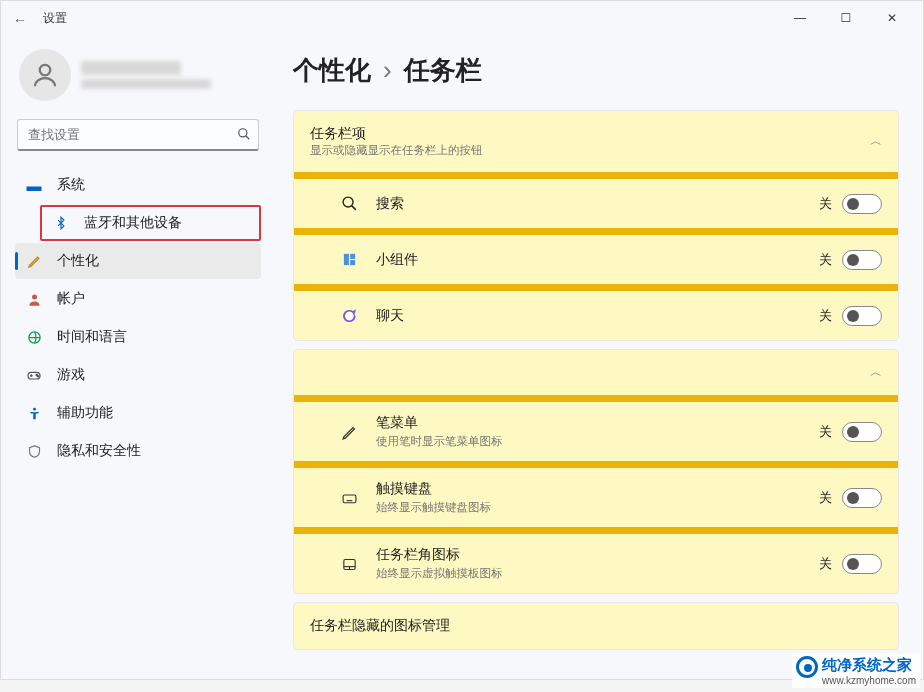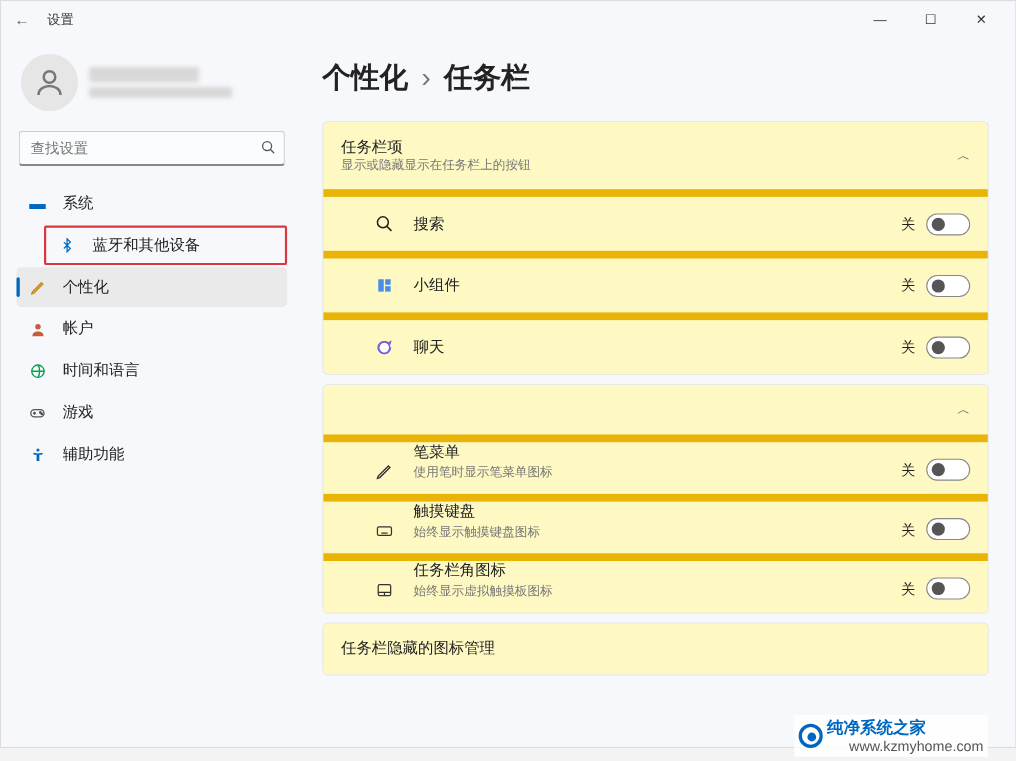--- a/index.html
+++ b/index.html
@@ -30,35 +30,35 @@
   .main { flex: 1; padding: 8px 24px 0 24px; overflow-y: auto; }
   .breadcrumb { font-size: 26px; font-weight: 600; color: #222; margin: 10px 0 22px; display:flex; gap:12px; align-items:center;}
   .breadcrumb .sep { color: #777; font-weight:400;}
   .section { background: #fef9c3; border: 1px solid #e8e8e8; border-radius: 5px; margin-bottom: 8px; }
   .section-header { padding: 14px 16px; display: flex; align-items: center; }
   .section-header .titles { display:flex; flex-direction:column;}
   .section-header .title { font-size: 14px; color: #222;}
   .section-header .subtitle { font-size: 11.5px; color: #777; margin-top:0;}
   .section-header .chev { margin-left:auto; color:#666; font-size:12px;}
   .row { display: flex; align-items: center; height: 56px; padding: 0 16px 0 44px; border-top: 7px solid #eab308; }
-  .row.sub{ align-items:flex-end; padding-top:0; padding-bottom:12px; height:auto;}
+  .row.sub{ align-items:center; padding-top:12px; padding-bottom:12px; height:auto;}
   .row .ricon { width: 22px; display:flex; align-items:center; justify-content:center; color:#333; font-size:16px; margin-right:16px;}
   .row.sub .ricon{margin-top:2px;}
   .row .rmain { display:flex; flex-direction:column;}
   .row .rlabel { font-size: 14px; color:#222;}
   .row .rsub { font-size:11.5px; color:#777; margin-top:2px;}
   .row .state { margin-left:auto; font-size:13px; color:#222; margin-right:10px;}
   .toggle { width: 40px; height: 20px; border-radius: 20px; position:relative; background:#fff; border:1px solid #888;}
   .toggle::after{ content:""; position:absolute; width:12px;height:12px; border-radius:50%; background:#555; top:3px; left:4px;}
   .toggle.on { background:#0067c0; border-color:#0067c0;}
   .toggle.on::after{ background:#fff; left:auto; right:4px;}
-  .footer-mark { position:absolute; bottom:4px; right:26px; display:flex; align-items:center; gap:4px; font-size:15px; color:#0067c0; font-weight:600; background:rgba(255,255,255,0.85); padding:2px 4px;}
+  .footer-mark { position:absolute; bottom:4px; right:4px; display:flex; align-items:flex-start; gap:4px; font-size:15px; color:#0067c0; font-weight:600; background:rgba(255,255,255,0.85); padding:2px 4px;}
   .footer-mark .ball{ width:22px;height:22px;border:3px solid #0067c0;border-radius:50%; position:relative;}
   .footer-mark .ball::after{content:"";position:absolute;width:8px;height:8px;background:#0067c0;border-radius:50%;top:5px;left:5px;}
-  .footer-mark .sub{font-size:13px;color:#555;margin-left:20px;font-weight:400;}
+  .footer-mark .sub{font-size:10px;color:#555;margin-left:0;font-weight:400;}
 </style>
 </head>
 <body>
 
 <div class="window">
   <div class="titlebar">
     <div class="title-left">
       <span class="back-arrow">←</span>
       <span>设置</span>
     </div>
@@ -147,20 +147,28 @@
         </div>
         <div class="nav-item">
           <span class="nav-icon">
             <svg width="15" height="15" viewBox="0 0 24 24" fill="#0067c0">
                 <circle cx="12" cy="5" r="2.3"></circle>
                 <path d="M5 9l7 1 7-1-1 3-4 0 0 9-2 0-0-5-0 5-2 0 0-9-4 0z"></path>
               </svg>
           </span>
           <span>辅助功能</span>
         </div>
+        <div class="nav-item">
+          <span class="nav-icon">
+            <svg width="15" height="15" viewBox="0 0 24 24" fill="none" stroke="#777" stroke-width="1.8">
+                <path d="M12 3l8 3v5c0 5-3.5 9-8 10-4.5-1-8-5-8-10V6l8-3z"></path>
+              </svg>
+          </span>
+          <span>隐私和安全性</span>
+        </div>
       </div>
     </div>
 
     <div class="main">
       <div class="breadcrumb">
         <span>个性化</span>
         <span class="sep">›</span>
         <span>任务栏</span>
       </div>
 

